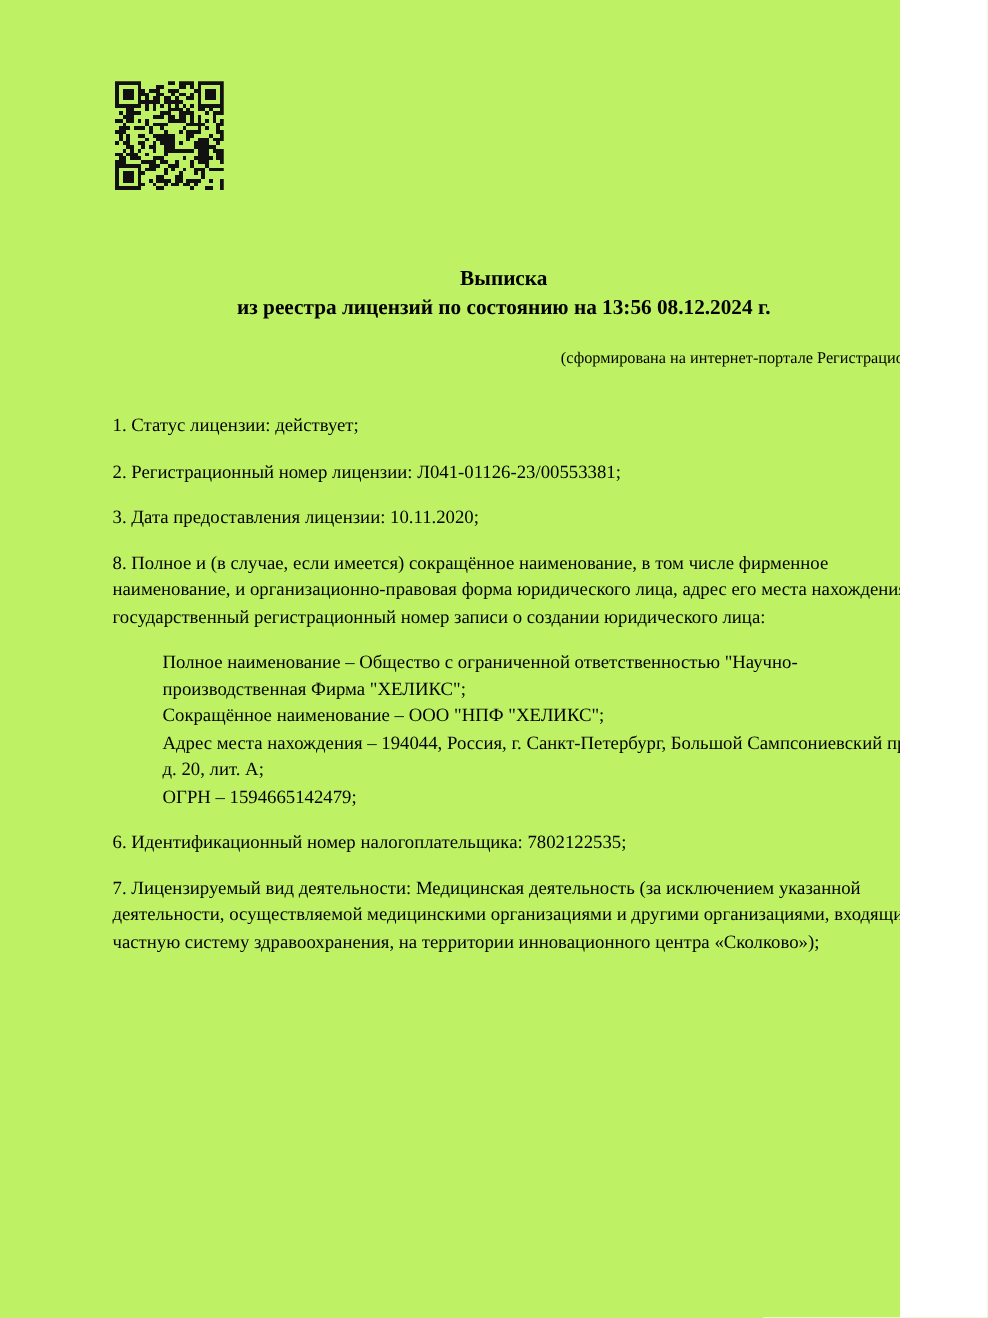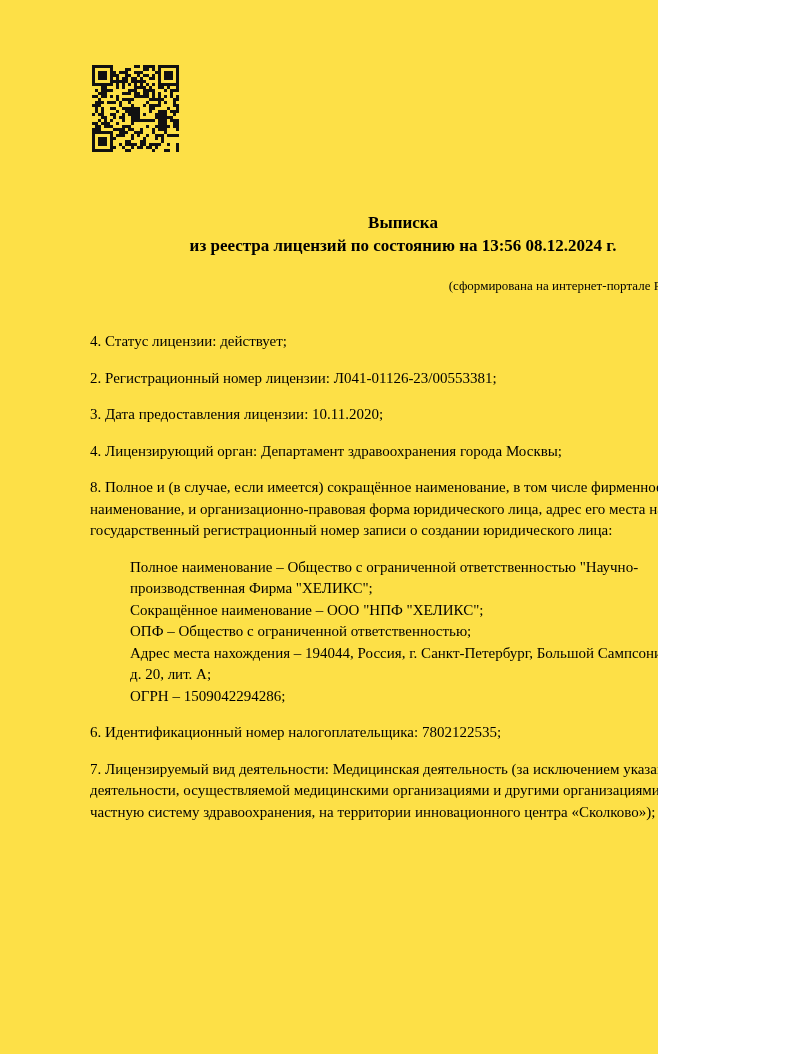--- a/index.html
+++ b/index.html
@@ -1,20 +1,20 @@
 <!DOCTYPE html>
 <html><head>
 <meta charset="utf-8">
 <style>
   html, body { margin: 0; padding: 0; background: #ffffff; }
   .page {
     position: relative;
-    width: 658px;
+    width: 720px;
     height: 1054px;
-    background: #fde047;
+    background: #bef264;
     color: #000000;
     font-family: "Liberation Serif", "DejaVu Serif", serif;
     overflow: hidden;
   }
   .qr {
     position: absolute;
     left: 92px;
     top: 65px;
   }
   .title-block {
@@ -482,29 +482,27 @@
     </svg>
 
   <div class="title-block">
     <div>Выписка</div>
     <div>из реестра лицензий по состоянию на 13:56 08.12.2024 г.</div>
   </div>
 
   <div class="subtitle">(сформирована на интернет-портале Регистрационный)</div>
 
   <div class="content">
-    <p class="para">4. Статус лицензии: действует;</p>
+    <p class="para">1. Статус лицензии: действует;</p>
     <p class="para">2. Регистрационный номер лицензии: Л041-01126-23/00553381;</p>
     <p class="para">3. Дата предоставления лицензии: 10.11.2020;</p>
-    <p class="para">4. Лицензирующий орган: Департамент здравоохранения города Москвы;</p>
     <p class="para">8. Полное и (в случае, если имеется) сокращённое наименование, в том числе фирменное наименование, и организационно-правовая форма юридического лица, адрес его места нахождения, государственный регистрационный номер записи о создании юридического лица:</p>
     <p class="para">
       <span class="line">Полное наименование – Общество с ограниченной ответственностью "Научно-производственная Фирма "ХЕЛИКС";</span>
       <span class="line">Сокращённое наименование – ООО "НПФ "ХЕЛИКС";</span>
-      <span class="line">ОПФ – Общество с ограниченной ответственностью;</span>
       <span class="line">Адрес места нахождения – 194044, Россия, г. Санкт-Петербург, Большой Сампсониевский пр-кт, д. 20, лит. А;</span>
-      <span class="line">ОГРН – 1509042294286;</span>
+      <span class="line">ОГРН – 1594665142479;</span>
     </p>
     <p class="para">6. Идентификационный номер налогоплательщика: 7802122535;</p>
     <p class="para">7. Лицензируемый вид деятельности: Медицинская деятельность (за исключением указанной деятельности, осуществляемой медицинскими организациями и другими организациями, входящими в частную систему здравоохранения, на территории инновационного центра «Сколково»);</p>
   </div>
 
 </div>
 
 </body></html>

